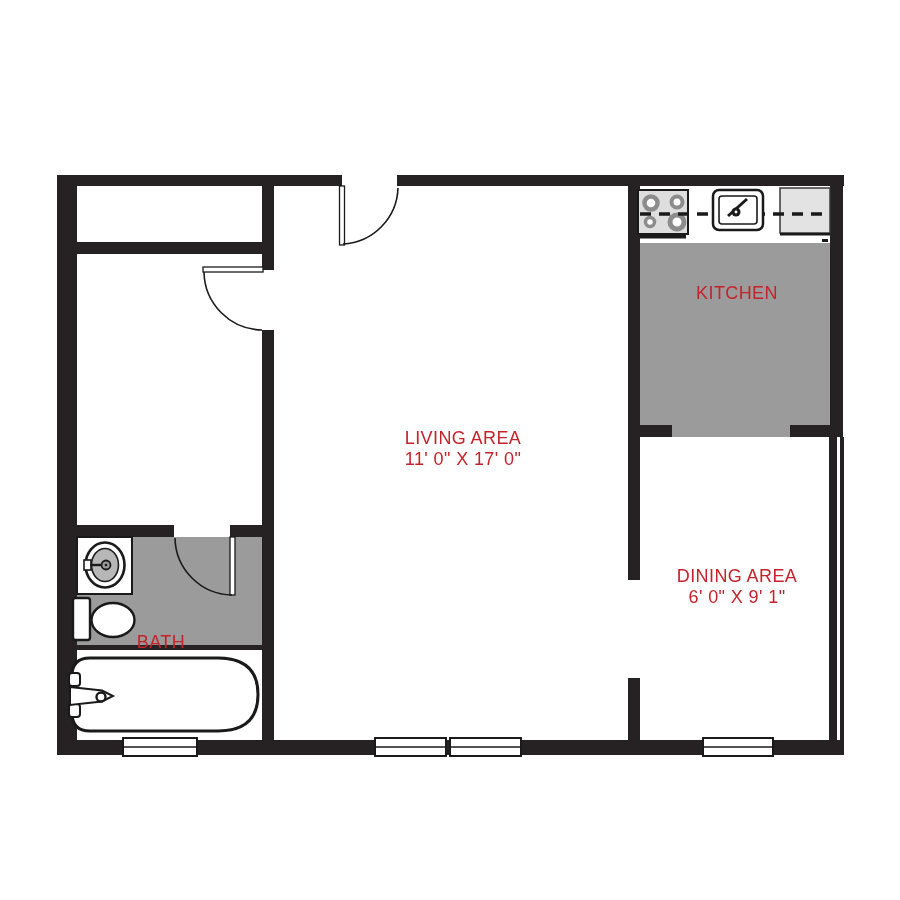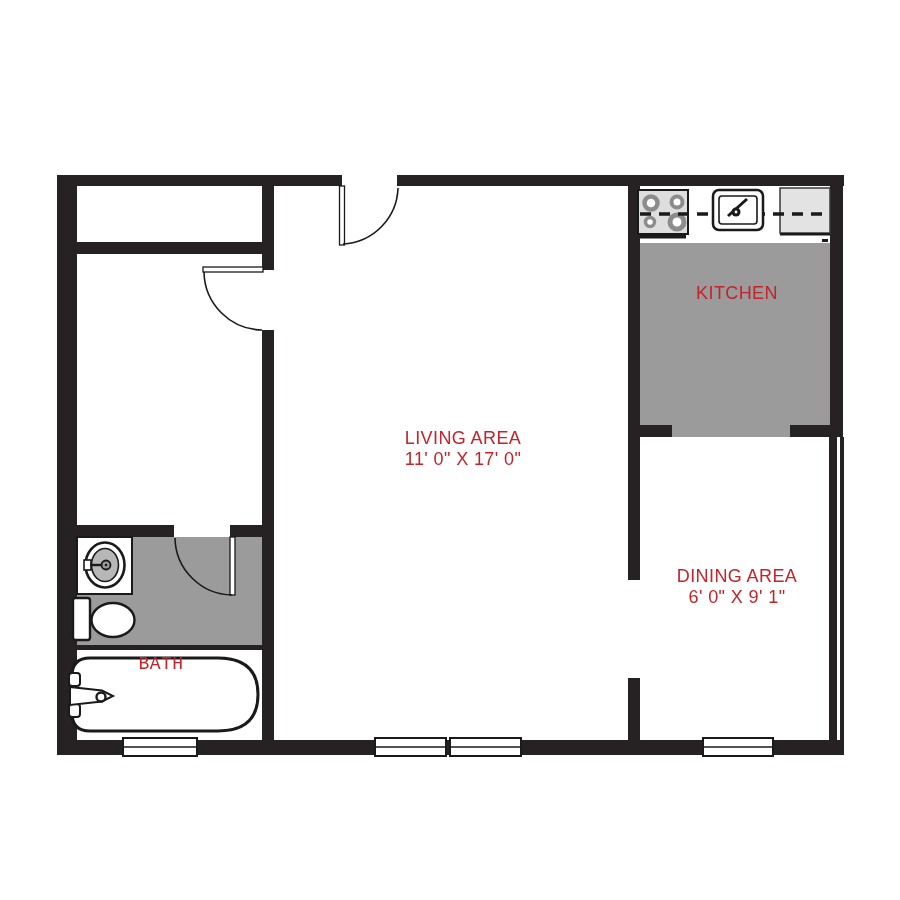--- a/index.html
+++ b/index.html
@@ -144,17 +144,17 @@
 
   <div class="room-label" style="left:737px;top:283px;">
     <div>KITCHEN</div>
   </div>
 
   <div class="room-label" style="left:737px;top:557px;margin-top:9px;">
     <div>DINING AREA</div>
     <div>6' 0" X 9' 1"</div>
   </div>
 
-  <div class="room-label" style="left:161px;top:654px;font-family:Liberation Mono, monospace;">
+  <div class="room-label" style="left:161px;top:632px;">
     <div>BATH</div>
   </div>
 
 </div>
 
 </body></html>

